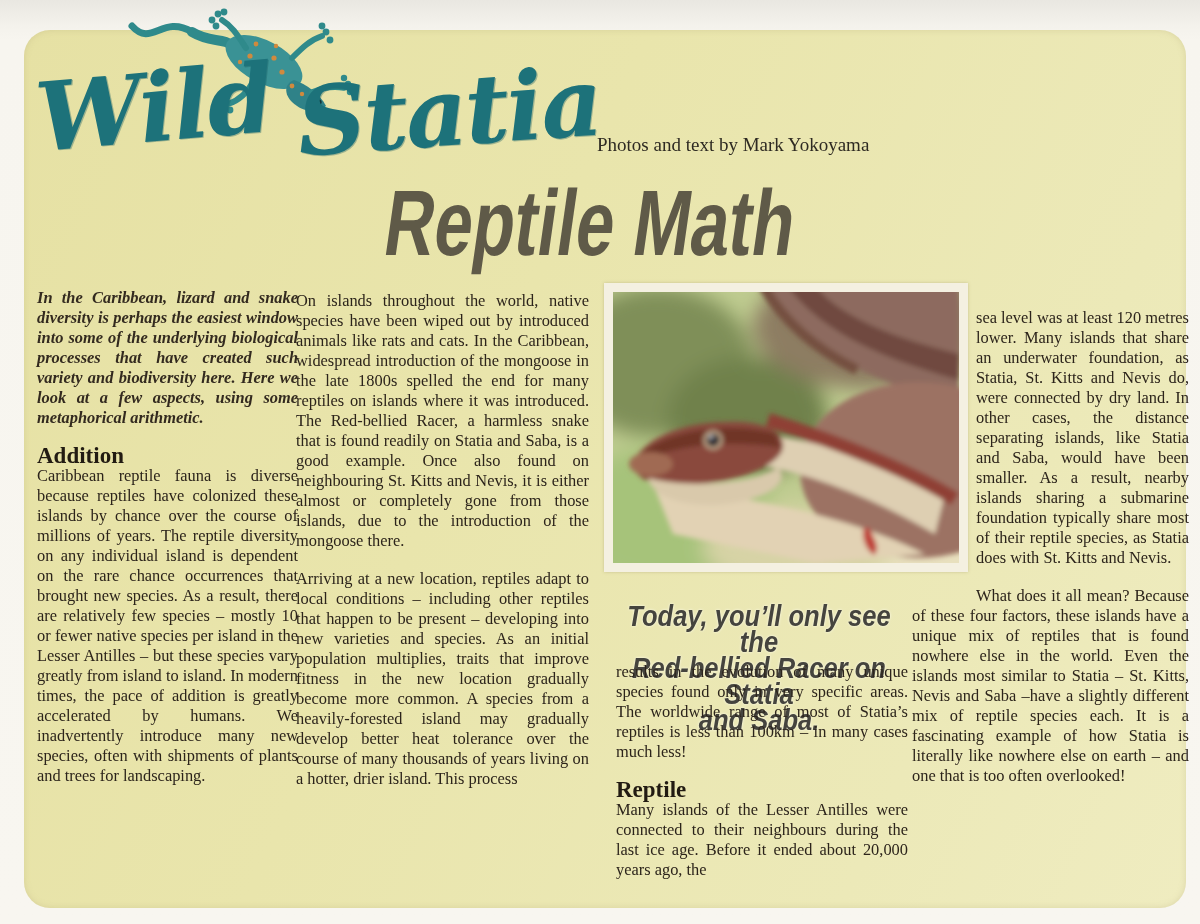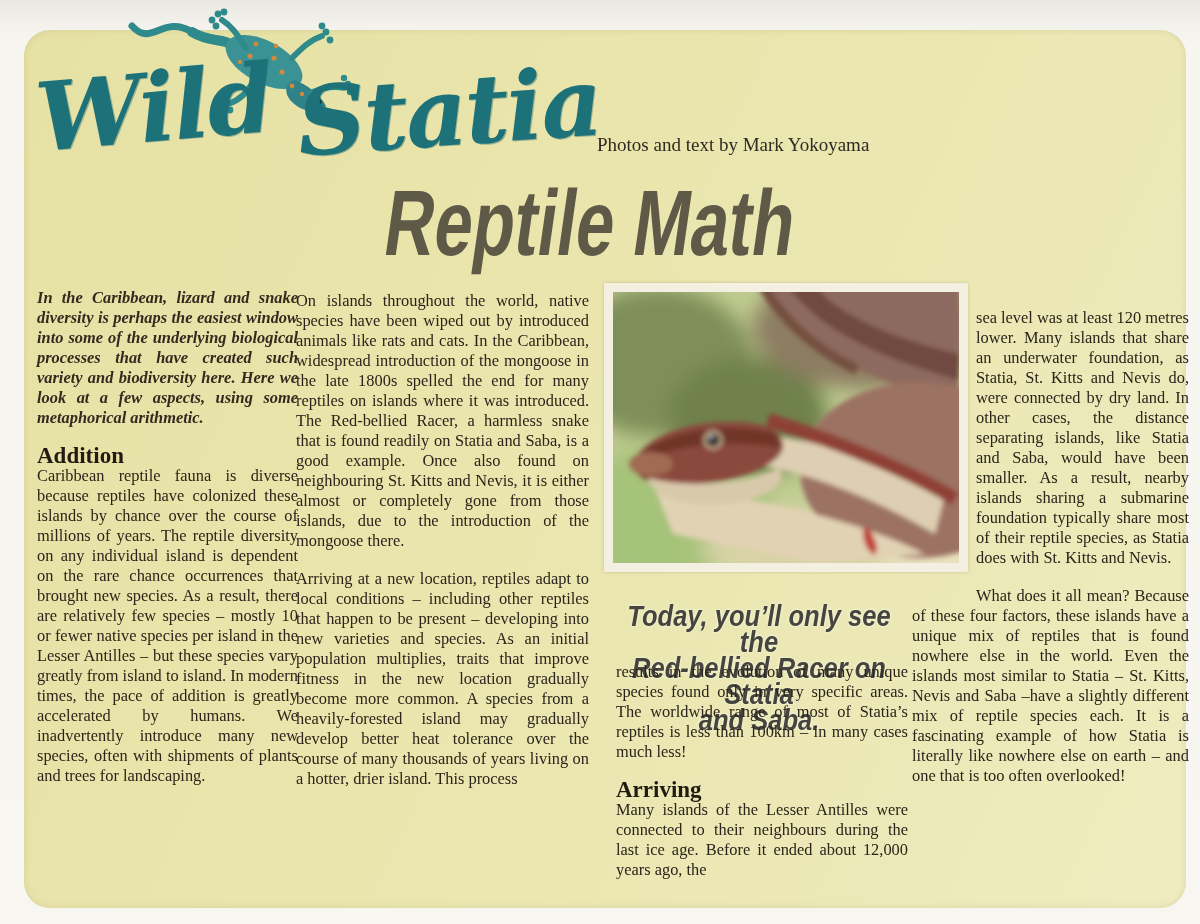--- a/index.html
+++ b/index.html
@@ -156,22 +156,22 @@
   </div>
 
   <div class="caption">
     <span>Today, you’ll only see the
 Red-bellied Racer on Statia
 and Saba.</span>
   </div>
 
   <div class="col" id="col3">
     <p>results in the evolution of many unique species found only in very specific areas. The worldwide range of most of Statia’s reptiles is less than 100km – in many cases much less!</p>
-    <h3 class="sec">Arriving</h3>
-    <p>Many islands of the Lesser Antilles were connected to their neighbours during the last ice age. Before it ended about 12,000 years ago, the</p>
+    <h3 class="sec">Reptile</h3>
+    <p>Many islands of the Lesser Antilles were connected to their neighbours during the last ice age. Before it ended about 20,000 years ago, the</p>
   </div>
 
   <div class="col" id="col4">
     <div class="shim"></div>
     <p>sea level was at least 120 metres lower. Many islands that share an underwater foundation, as Statia, St. Kitts and Nevis do, were connected by dry land. In other cases, the distance separating islands, like Statia and Saba, would have been smaller. As a result, nearby islands sharing a submarine foundation typically share most of their reptile species, as Statia does with St. Kitts and Nevis.</p>
     <p>What does it all mean? Because of these four factors, these islands have a unique mix of reptiles that is found nowhere else in the world. Even the islands most similar to Statia – St. Kitts, Nevis and Saba –have a slightly different mix of reptile species each. It is a fascinating example of how Statia is literally like nowhere else on earth – and one that is too often overlooked!</p>
   </div>
 </div>
 
 </body></html>

